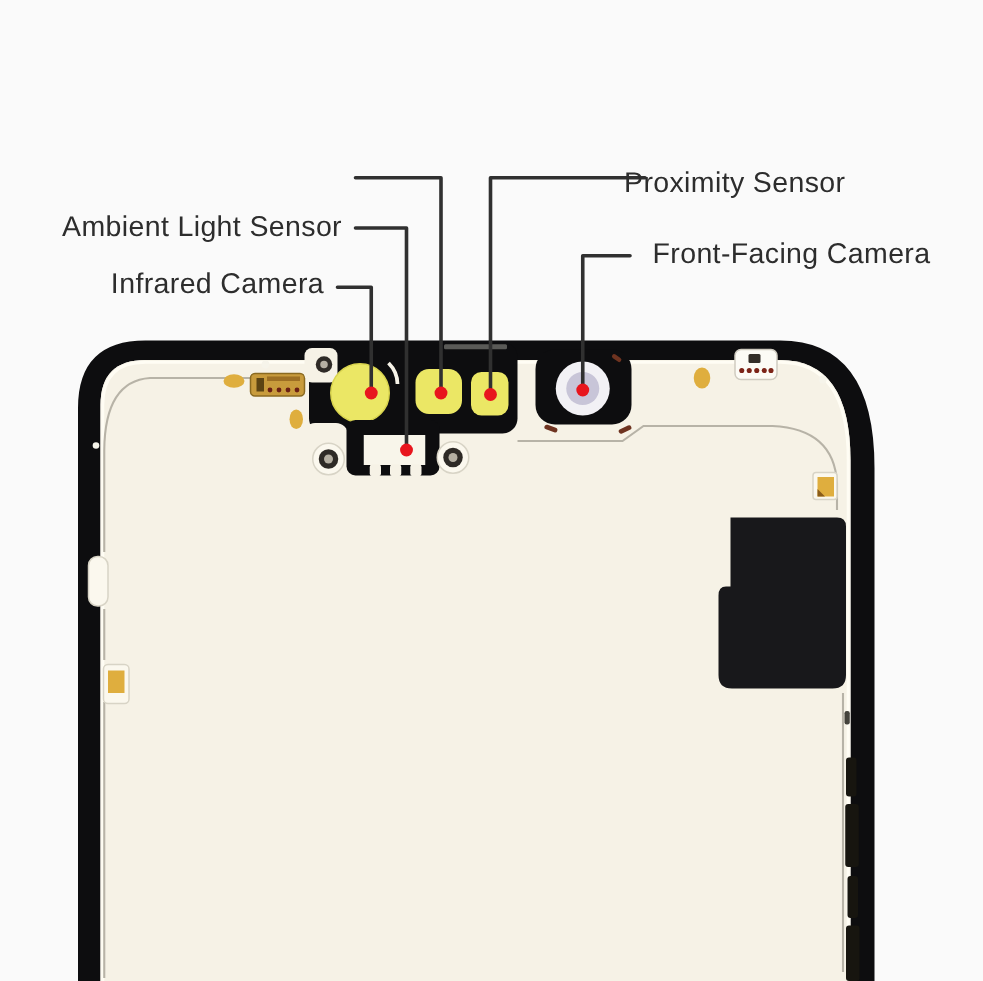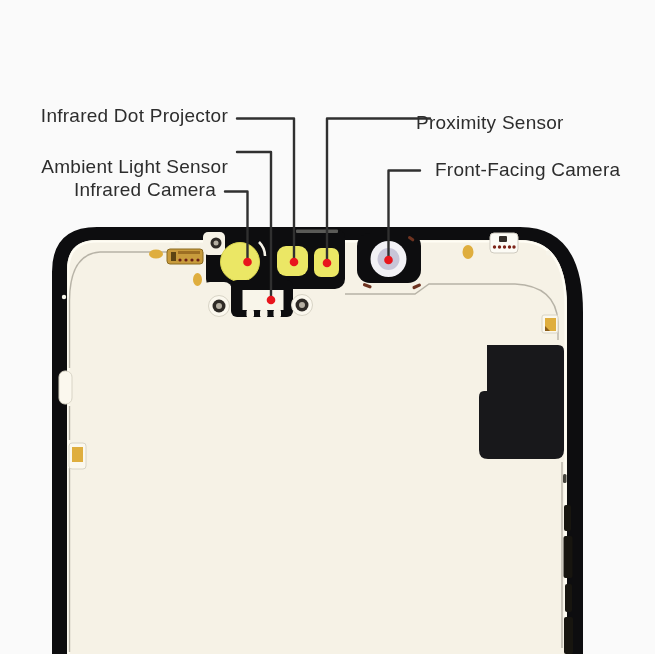--- a/index.html
+++ b/index.html
@@ -8,21 +8,21 @@
     background:var(--background,#fafafa);
     font-family:"Liberation Sans",sans-serif;
   }
   .device-svg{position:absolute;inset:0;display:block;}
   .callout-label{
     position:absolute;white-space:nowrap;
     font-size:19px;line-height:22px;letter-spacing:.25px;
     color:var(--label-text,#2d2d2d);
   }
   .lbl-irdot{top:105px;right:427px;}
-  .lbl-als{top:156px;right:427px;}
+  .lbl-als{top:141px;right:427px;}
   .lbl-ircam{top:179px;right:439px;}
   .lbl-prox{top:112px;left:416px;}
   .lbl-ffc{top:159px;left:435px;}
 
   
   .frame{fill:var(--frame-black,#0d0d0f);}
   .panel{fill:var(--panel-cream,#f6f2e6);}
   .panel-edge{fill:none;stroke:#fffdf4;stroke-width:2;}
   .seam{fill:none;stroke:#b0aca0;stroke-width:1.4;opacity:.9;}
   .cluster-black{fill:var(--frame-black,#0d0d0f);}
@@ -160,18 +160,17 @@
     <path class="callout-line" d="M430,118.5 H327 V259"></path>
     <path class="callout-line" d="M420,170.5 H388.5 V256"></path>
 
     <circle class="marker" cx="247.5" cy="262" r="4.3"></circle>
     <circle class="marker" cx="271" cy="300" r="4.3"></circle>
     <circle class="marker" cx="294" cy="262" r="4.3"></circle>
     <circle class="marker" cx="327" cy="263" r="4.3"></circle>
     <circle class="marker" cx="388.5" cy="260" r="4.3"></circle>
   </svg>
 
-  <div class="callout-label lbl-irdot">Infrared Dot Projector</div>
   <div class="callout-label lbl-als">Ambient Light Sensor</div>
   <div class="callout-label lbl-ircam">Infrared Camera</div>
   <div class="callout-label lbl-prox">Proximity Sensor</div>
   <div class="callout-label lbl-ffc">Front-Facing Camera</div>
 </div>
 
 </body></html>

